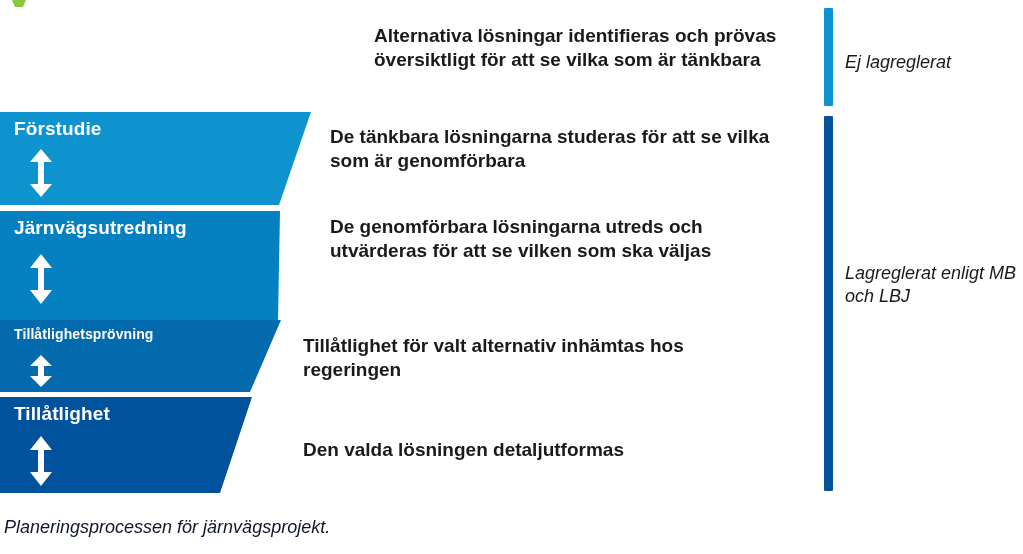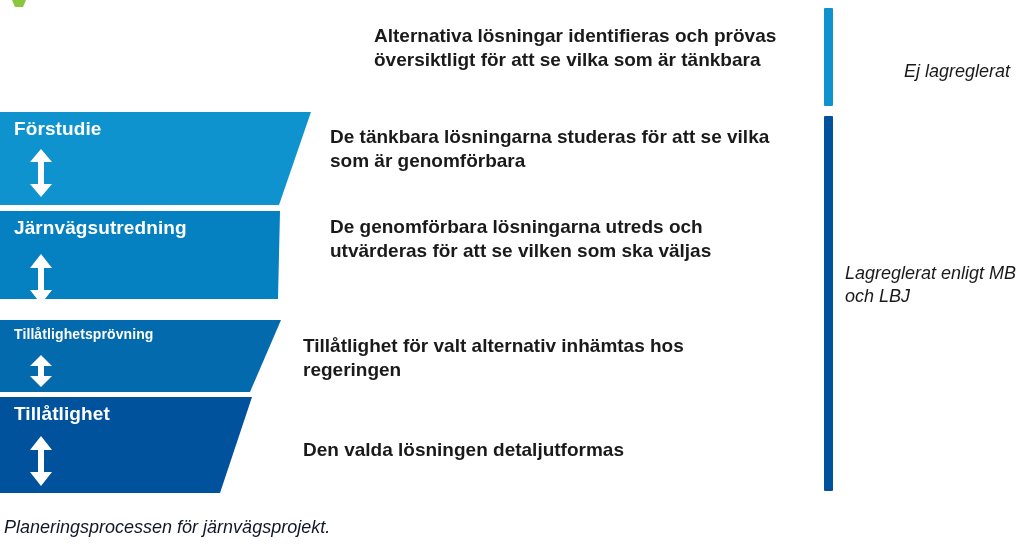--- a/index.html
+++ b/index.html
@@ -105,21 +105,21 @@
     <svg class="stage-shape" viewBox="0 0 311 93" preserveAspectRatio="none">
       <polygon points="0,0 311,0 279,93 0,93" fill="#0F93CE"></polygon>
     </svg>
     <div class="stage-label">Förstudie</div>
     <svg class="arrow" style="top:36px;" width="26" height="50" viewBox="0 0 26 50">
       <polygon points="13,1 24,14 16,14 16,36 24,36 13,49 2,36 10,36 10,14 2,14" fill="#ffffff"></polygon>
     </svg>
   </div>
   <div class="desc" style="left:330px; top:125px; width:470px;">De tänkbara lösningarna studeras för att se vilka som är genomförbara</div>
 
-  <div class="stage" style="top:211px; width:280px; height:88px;">
+  <div class="stage" style="top:211px; width:280px; height:109px;">
     <svg class="stage-shape" viewBox="0 0 280 104" preserveAspectRatio="none">
       <polygon points="0,0 280,0 278,104 0,104" fill="#0580C0"></polygon>
     </svg>
     <div class="stage-label">Järnvägsutredning</div>
     <svg class="arrow" style="top:42px;" width="26" height="52" viewBox="0 0 26 52">
       <polygon points="13,1 24,15 16,15 16,37 24,37 13,51 2,37 10,37 10,15 2,15" fill="#ffffff"></polygon>
     </svg>
   </div>
   <div class="desc" style="left:330px; top:215px; width:470px;">De genomförbara lösningarna utreds och utvärderas för att se vilken som ska väljas</div>
 
@@ -139,20 +139,20 @@
       <polygon points="0,0 252,0 220,96 0,96" fill="#00529C"></polygon>
     </svg>
     <div class="stage-label">Tillåtlighet</div>
     <svg class="arrow" style="top:38px;" width="26" height="52" viewBox="0 0 26 52">
       <polygon points="13,1 24,15 16,15 16,37 24,37 13,51 2,37 10,37 10,15 2,15" fill="#ffffff"></polygon>
     </svg>
   </div>
   <div class="desc" style="left:303px; top:438px; width:470px;">Den valda lösningen detaljutformas</div>
 
   <div class="bar" style="left:824px; top:8px; height:98px; background:#0F93CE;"></div>
-  <div class="bar-note" style="left:845px; top:60px; width:165px;text-align:right;">Ej lagreglerat</div>
+  <div class="bar-note" style="left:845px; top:51px; width:165px;">Ej lagreglerat</div>
 
   <div class="bar" style="left:824px; top:116px; height:375px; background:#00529C;"></div>
   <div class="bar-note" style="left:845px; top:262px; width:175px;">Lagreglerat enligt MB och LBJ</div>
 
   <div class="caption">Planeringsprocessen för järnvägsprojekt.</div>
 
 </div>
 
 </body></html>

